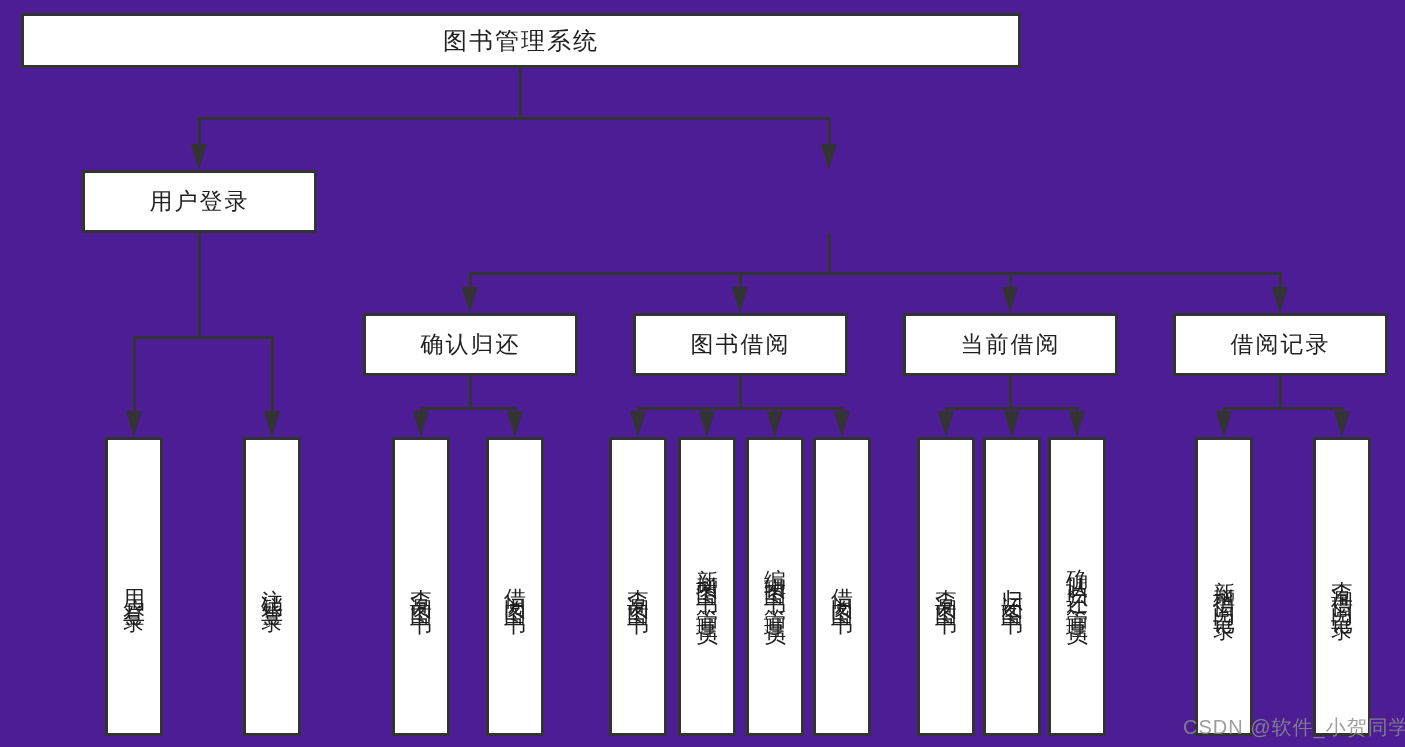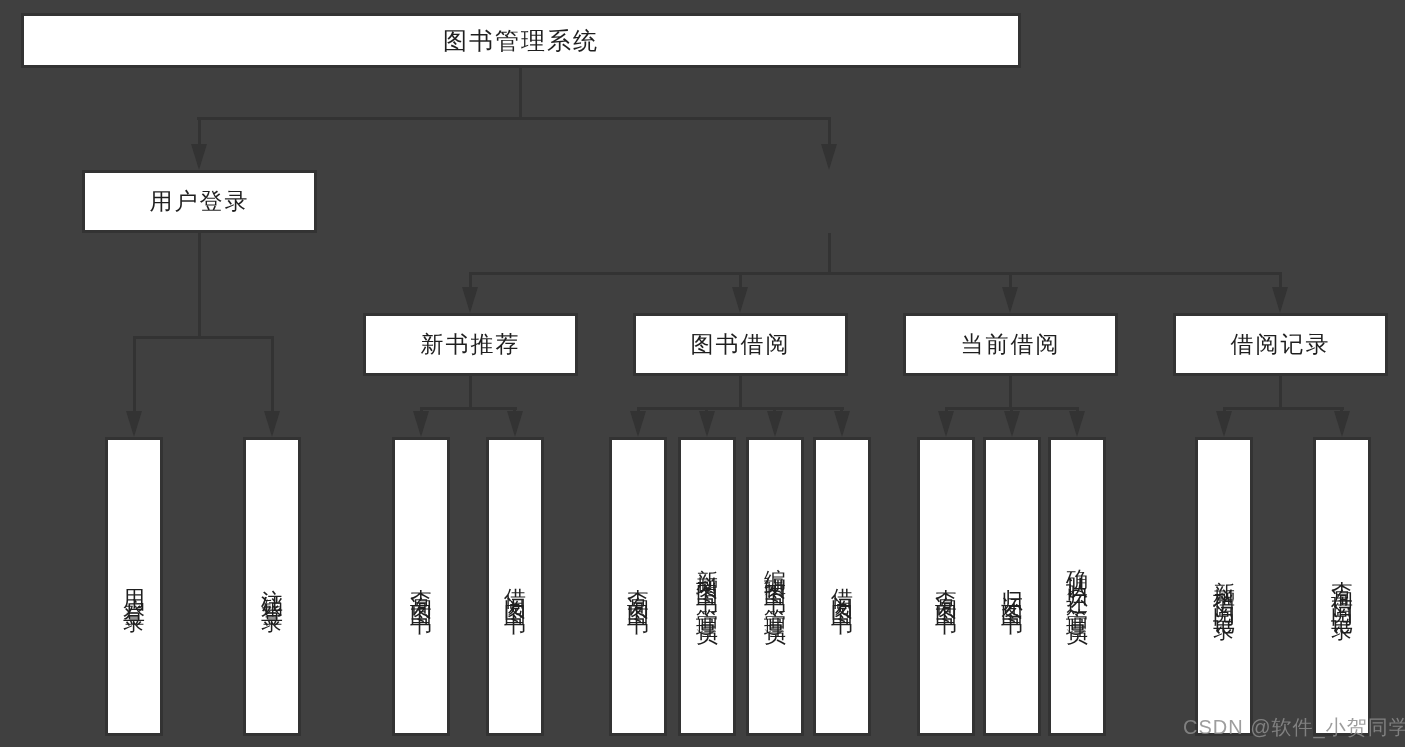--- a/index.html
+++ b/index.html
@@ -1,17 +1,17 @@
 <!DOCTYPE html>
 <html><head>
 <meta charset="utf-8">
 <style>
   html,body{margin:0;padding:0;background:#fff;}
   .canvas{
-    position:relative;width:1405px;height:747px;background:#404040;
+    position:relative;width:1405px;height:747px;background:#4c1d95;
     font-family:"Liberation Sans","DejaVu Sans",sans-serif;
     color:#1f1f1f;overflow:hidden;
   }
   .box{
     position:absolute;background:#fff;border:3px solid #333;box-sizing:border-box;
     display:flex;align-items:center;justify-content:center;z-index:2;
   }
   .box.h{font-size:23px;letter-spacing:2px;}
   .box.title{font-size:24px;}
   .box.v{
@@ -37,21 +37,21 @@
 
   <div class="box h title" style="left:21px;top:13px;width:1000px;height:55px">
     <span>图书管理系统</span>
   </div>
 
   <div class="box h" style="left:82px;top:170px;width:235px;height:63px">
     <span>用户登录</span>
   </div>
 
   <div class="box h" style="left:363px;top:313px;width:215px;height:63px">
-    <span>新书推荐</span>
+    <span>确认归还</span>
   </div>
   <div class="box h" style="left:633px;top:313px;width:215px;height:63px">
     <span>图书借阅</span>
   </div>
   <div class="box h" style="left:903px;top:313px;width:215px;height:63px">
     <span>当前借阅</span>
   </div>
   <div class="box h" style="left:1173px;top:313px;width:215px;height:63px">
     <span>借阅记录</span>
   </div>

